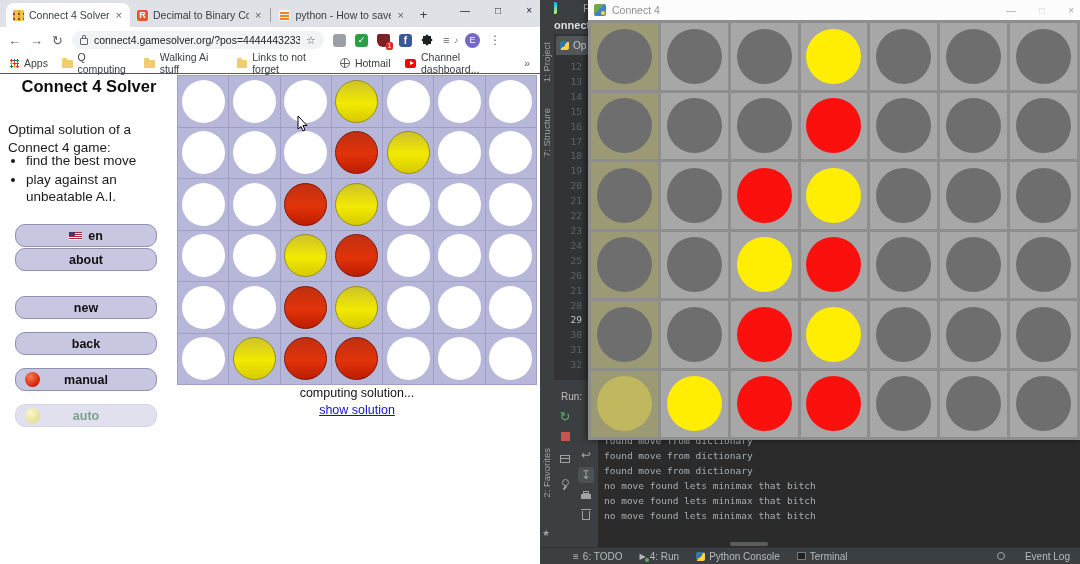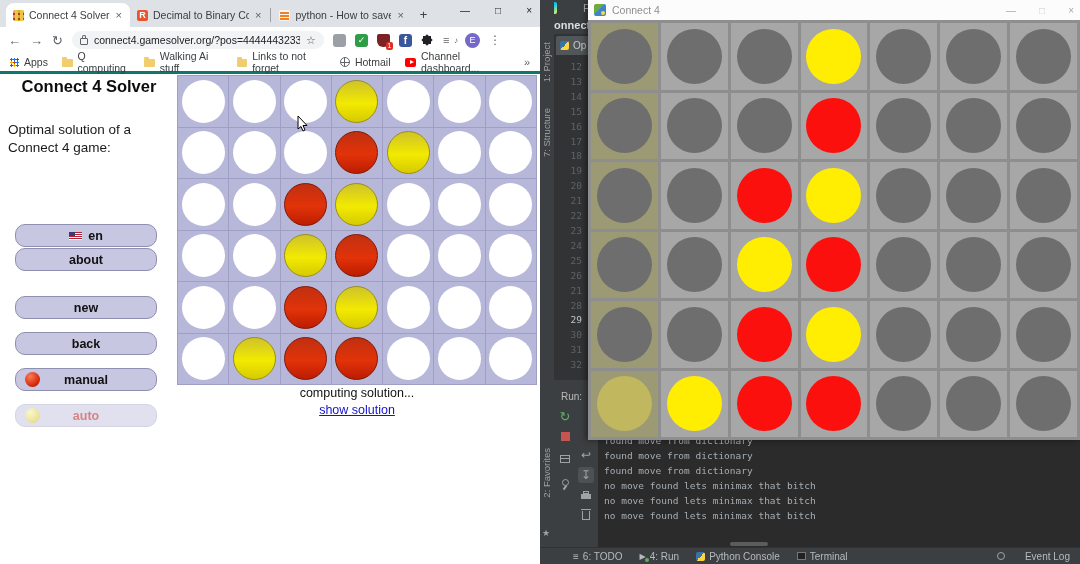--- a/index.html
+++ b/index.html
@@ -44,21 +44,21 @@
   .ext-pin{background:transparent;}
   .ext-pin i{position:absolute;left:2.5px;top:2.5px;width:8px;height:8px;background:#202124;}
   .ext-pin i+i{transform:rotate(45deg);}
   .ext-list{background:transparent;color:#5f6368;font-size:11px;line-height:13px;}
   .ext-list em{font-style:normal;font-size:8px;position:absolute;right:-2px;top:0;}
   .avatar{width:15px;height:15px;border-radius:50%;background:#7668c9;color:#fff;font-size:9px;
           display:flex;align-items:center;justify-content:center;}
   .kebab{color:#5f6368;font-size:12px;}
 
   .bookmarks{position:absolute;left:0;top:53px;width:540px;height:21px;background:#fff;
-             border-bottom:3px solid #0f766e;display:flex;align-items:center;gap:6px;
+             border-bottom:1px solid #0f766e;display:flex;align-items:center;gap:6px;
              padding:0 10px;box-sizing:border-box;font-size:10.5px;color:#3c4043;}
   .bm{display:flex;align-items:center;gap:5px;margin-right:8px;}
   .apps-grid{width:9px;height:9px;background:
      radial-gradient(circle at 1.5px 1.5px,#d93025 1.2px,transparent 1.4px),
      radial-gradient(circle at 4.5px 1.5px,#1a73e8 1.2px,transparent 1.4px),
      radial-gradient(circle at 7.5px 1.5px,#188038 1.2px,transparent 1.4px),
      radial-gradient(circle at 1.5px 4.5px,#f9ab00 1.2px,transparent 1.4px),
      radial-gradient(circle at 4.5px 4.5px,#d93025 1.2px,transparent 1.4px),
      radial-gradient(circle at 7.5px 4.5px,#1a73e8 1.2px,transparent 1.4px),
      radial-gradient(circle at 1.5px 7.5px,#188038 1.2px,transparent 1.4px),
@@ -79,21 +79,21 @@
   .intro{position:absolute;left:8px;top:121px;width:160px;font-size:13.5px;color:#1a1a1a;line-height:1.3;}
   .bullets{position:absolute;left:26px;top:153px;width:130px;margin:0;padding:0;
            font-size:13.5px;color:#1a1a1a;line-height:1.25;}
   .bullets li{margin-bottom:2px;}
   .sbtn{position:absolute;left:15px;width:142px;height:23px;background:#c7c7e2;
         border:1.5px solid #8f8fb2;border-radius:10px;display:flex;align-items:center;
         justify-content:center;font-size:12.5px;font-weight:bold;color:#111;box-sizing:border-box;gap:6px;}
   .sbtn .ball{width:15px;height:15px;border-radius:50%;position:absolute;left:9px;top:2.5px;}
   .ball-red{background:radial-gradient(circle at 35% 30%,#ff7a55,#cc1e00 75%);}
   .ball-yellow{background:radial-gradient(circle at 35% 30%,#f7f1a8,#d3c637 75%);}
-  .sbtn.disabled{opacity:.55;color:#b91c1c;border-color:#b3b3cc;}
+  .sbtn.disabled{opacity:.55;color:#14532d;border-color:#b3b3cc;}
   .usflag{width:13px;height:8px;position:relative;
      background:linear-gradient(#b22234 0 12%,#fff 12% 25%,#b22234 25% 37%,#fff 37% 50%,#b22234 50% 62%,#fff 62% 75%,#b22234 75% 88%,#fff 88%);}
   .usflag:before{content:"";position:absolute;left:0;top:0;width:6px;height:4.5px;background:#3c3b6e;}
 
   .web-board{position:absolute;left:177px;top:75px;width:360px;height:310px;
              display:grid;grid-template-columns:repeat(7,1fr);grid-template-rows:repeat(6,1fr);
              gap:1px;padding:1px;box-sizing:border-box;background:#9f9fc5;}
   .wcell{background:#b7b7da;display:flex;align-items:center;justify-content:center;}
   .wdisc{width:43px;height:43px;border-radius:50%;box-sizing:border-box;}
   .wdisc.E{background:#fff;}
@@ -254,20 +254,24 @@
       </span>
     <span class="bm">
         <span class="yt"></span>
         <span>Channel dashboard...</span>
       </span>
     <span class="bm-more">»</span>
   </div>
 
   <div class="side-title">Connect 4 Solver</div>
   <div class="intro">Optimal solution of a Connect 4 game:</div>
+  <ul class="bullets">
+    <li>find the best move</li>
+    <li>play against an unbeatable A.I.</li>
+  </ul>
 
   <div class="sbtn" style="top:224px">
     <span class="usflag"></span>
     <span>en</span>
   </div>
   <div class="sbtn" style="top:248px">about</div>
   <div class="sbtn" style="top:296px">new</div>
   <div class="sbtn" style="top:332px">back</div>
   <div class="sbtn" style="top:368px">
     <span class="ball ball-red"></span>

